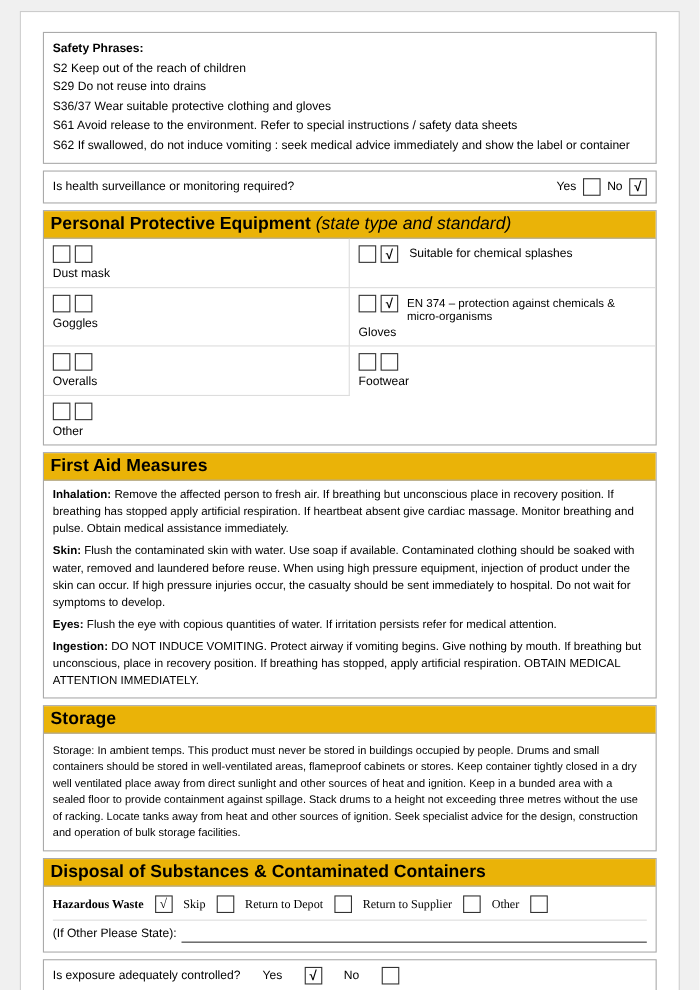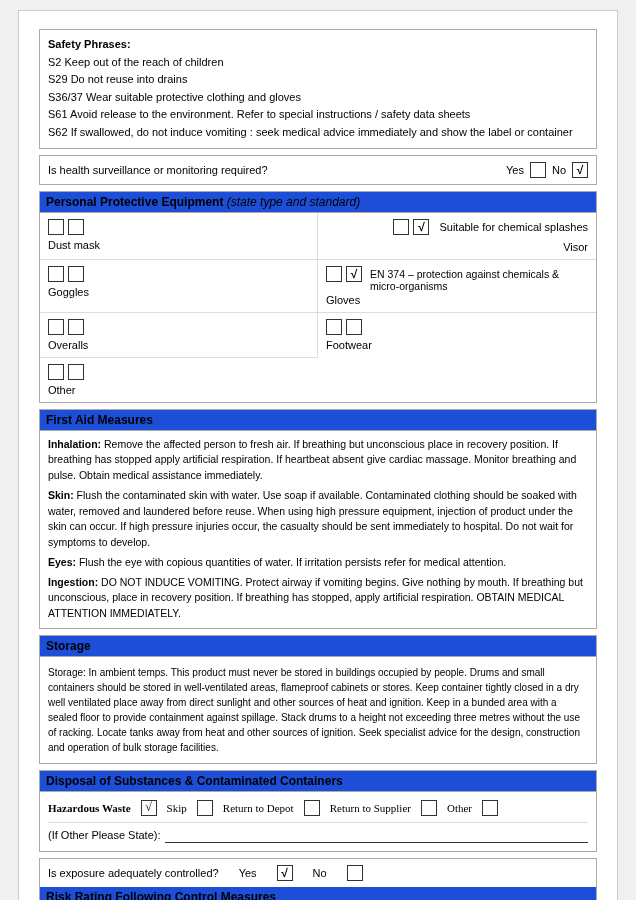--- a/index.html
+++ b/index.html
@@ -16,24 +16,24 @@
       width: 600px;
       min-height: 860px;
       padding: 18px 20px 20px 20px;
       border: 1px solid #ccc;
     }
     .section {
       border: 1px solid #aaa;
       margin-bottom: 6px;
     }
     .section-header-blue {
-      background: #1d4ed8;
+      background: #eab308;
       padding: 3px 6px;
       font-weight: bold;
-      font-size: 12px;
+      font-size: 16px;
       border-bottom: 1px solid #aaa;
     }
     .section-header-blue span.italic {
       font-weight: normal;
       font-style: italic;
     }
     .safety-phrases {
       border: 1px solid #aaa;
       padding: 6px 8px;
       margin-bottom: 6px;
@@ -203,27 +203,26 @@
 
     <div style="display:grid; grid-template-columns:1fr 1fr;">
 
       <div class="ppe-cell">
         <div class="ppe-row">
           <div class="checkbox"></div>
           <div class="checkbox"></div>
         </div>
         <div class="ppe-label">Dust mask</div>
       </div>
-      <div class="ppe-cell" style="display:flex; flex-direction:column;align-items:flex-end;">
+      <div class="ppe-cell" style="display:flex; flex-direction:column;">
         <div class="ppe-row" style="align-items:center;">
           <div class="checkbox"></div>
           <div class="checkbox checked"></div>
           <span style="font-size:11px; margin-left:6px;">Suitable for chemical splashes</span>
         </div>
-        <div class="ppe-label">Visor</div>
       </div>
 
       <div class="ppe-cell">
         <div class="ppe-row">
           <div class="checkbox"></div>
           <div class="checkbox"></div>
         </div>
         <div class="ppe-label">Goggles</div>
       </div>
 

